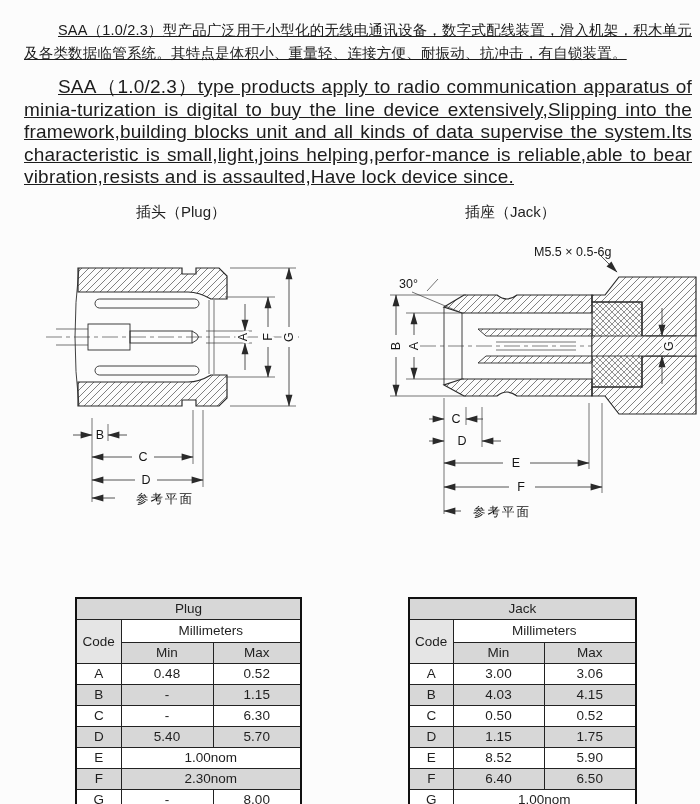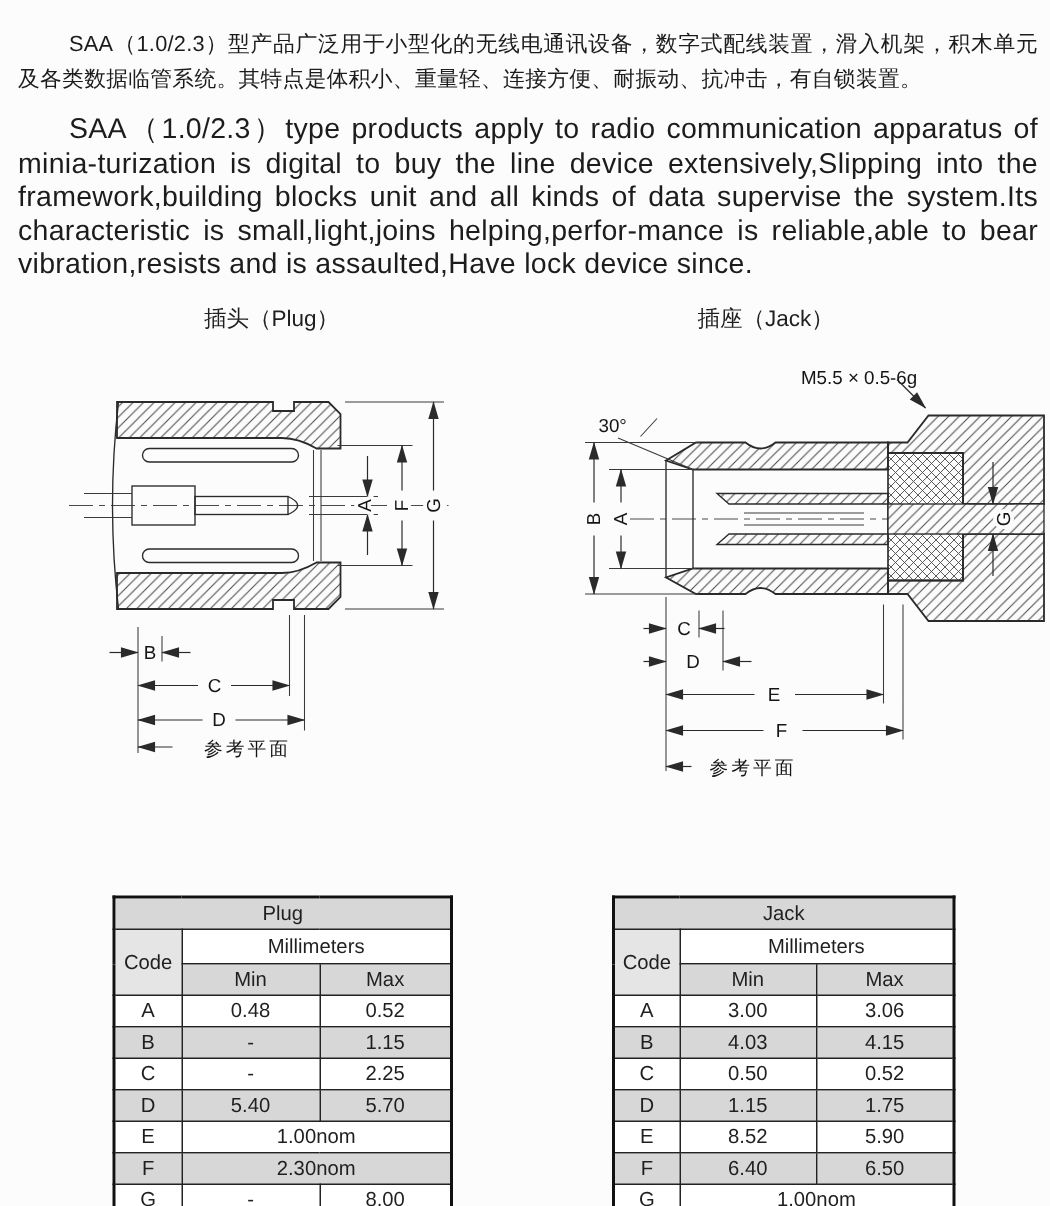--- a/index.html
+++ b/index.html
@@ -1,20 +1,20 @@
 <!DOCTYPE html>
 <html style="--shade: #d7d7d7; --ink: #1f1f1f;"><head>
 <meta charset="utf-8">
 <style>
   :root{ --shade:#d7d7d7; --ink:#1f1f1f; }
   html,body{margin:0;padding:0;background:#fff;}
   .page{position:relative;width:700px;height:804px;background:#fcfcfc;overflow:hidden;
         font-family:"Liberation Sans",sans-serif;color:var(--ink);}
-  .para{position:absolute;left:12px;right:8px;text-align:justify;text-indent:34px;
-        letter-spacing:.2px;color:#1c1c1c;}
+  .para{position:absolute;left:24px;right:8px;text-align:justify;text-indent:34px;
+        letter-spacing:.2px;color:#1c1c1c;text-decoration:underline;}
   .para-zh{top:4px;font-size:14.5px;line-height:23px;}
   .para-en{top:57px;font-size:19px;line-height:22.5px;}
   .heading{position:absolute;top:161px;left:9px;font-weight:bold;font-size:16px;
            letter-spacing:.2px;white-space:nowrap;}
   .heading .en{margin-left:10px;font-size:16.5px;}
   .caption{position:absolute;top:203px;font-size:15px;white-space:nowrap;}
   .caption-plug{left:112px;margin-left:24px;}
   .caption-jack{left:465px;}
   svg.draw{position:absolute;left:0;top:228px;}
   svg.draw text{font-family:"Liberation Sans",sans-serif;}
@@ -187,21 +187,21 @@
         <td>0.52</td>
       </tr>
       <tr class="sh">
         <td>B</td>
         <td>-</td>
         <td>1.15</td>
       </tr>
       <tr>
         <td>C</td>
         <td>-</td>
-        <td>2.25</td>
+        <td>6.30</td>
       </tr>
       <tr class="sh">
         <td>D</td>
         <td>5.40</td>
         <td>5.70</td>
       </tr>
       <tr>
         <td>E</td>
         <td colspan="2">1.00nom</td>
       </tr>

